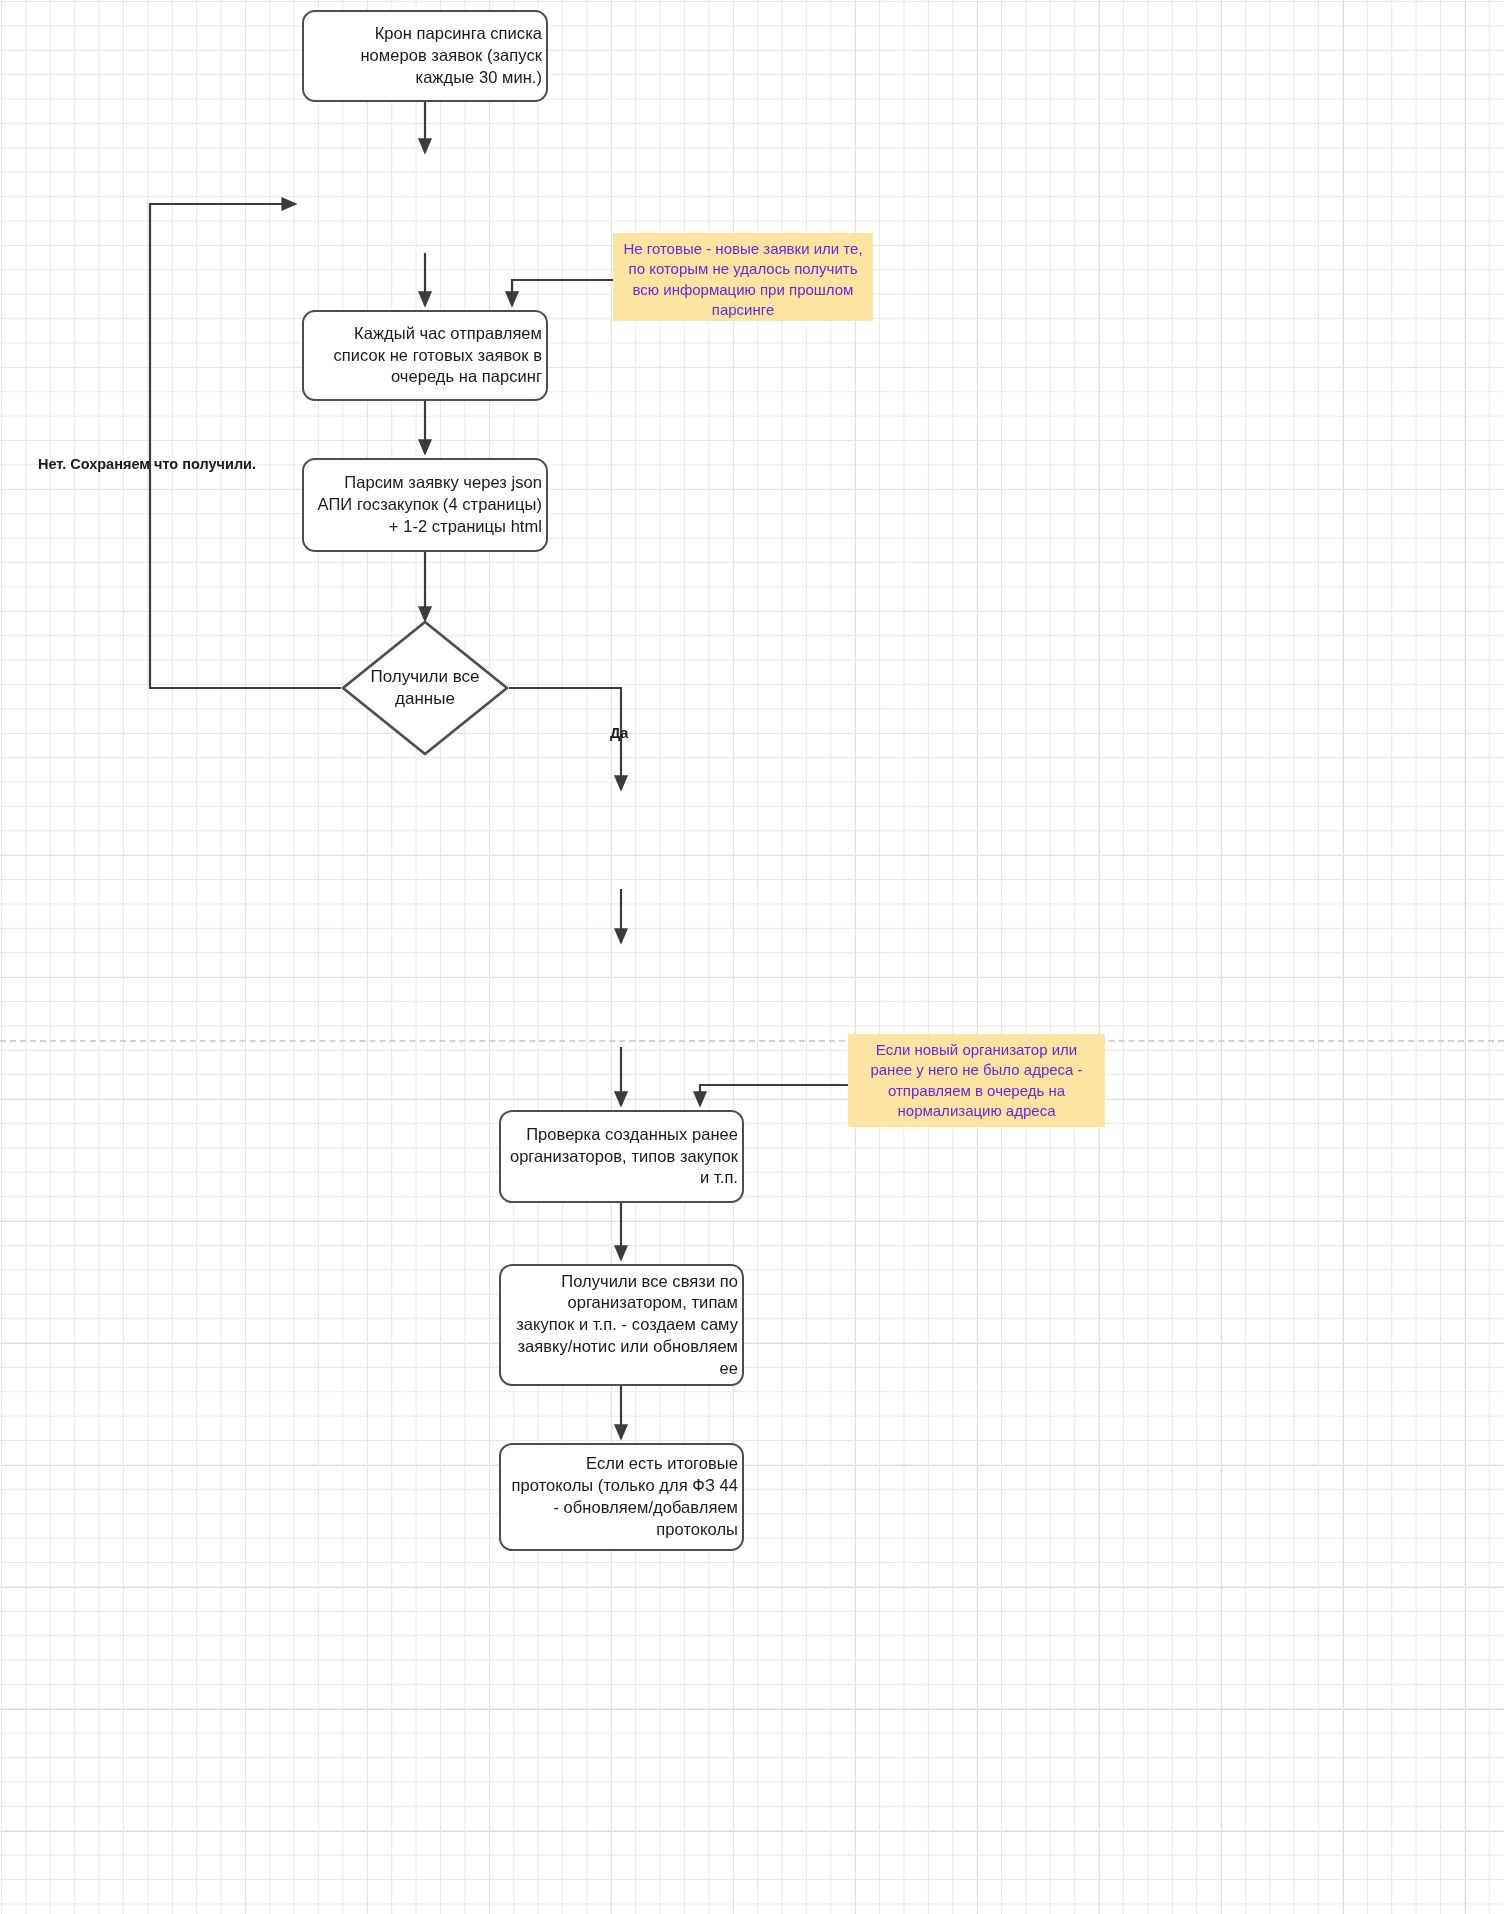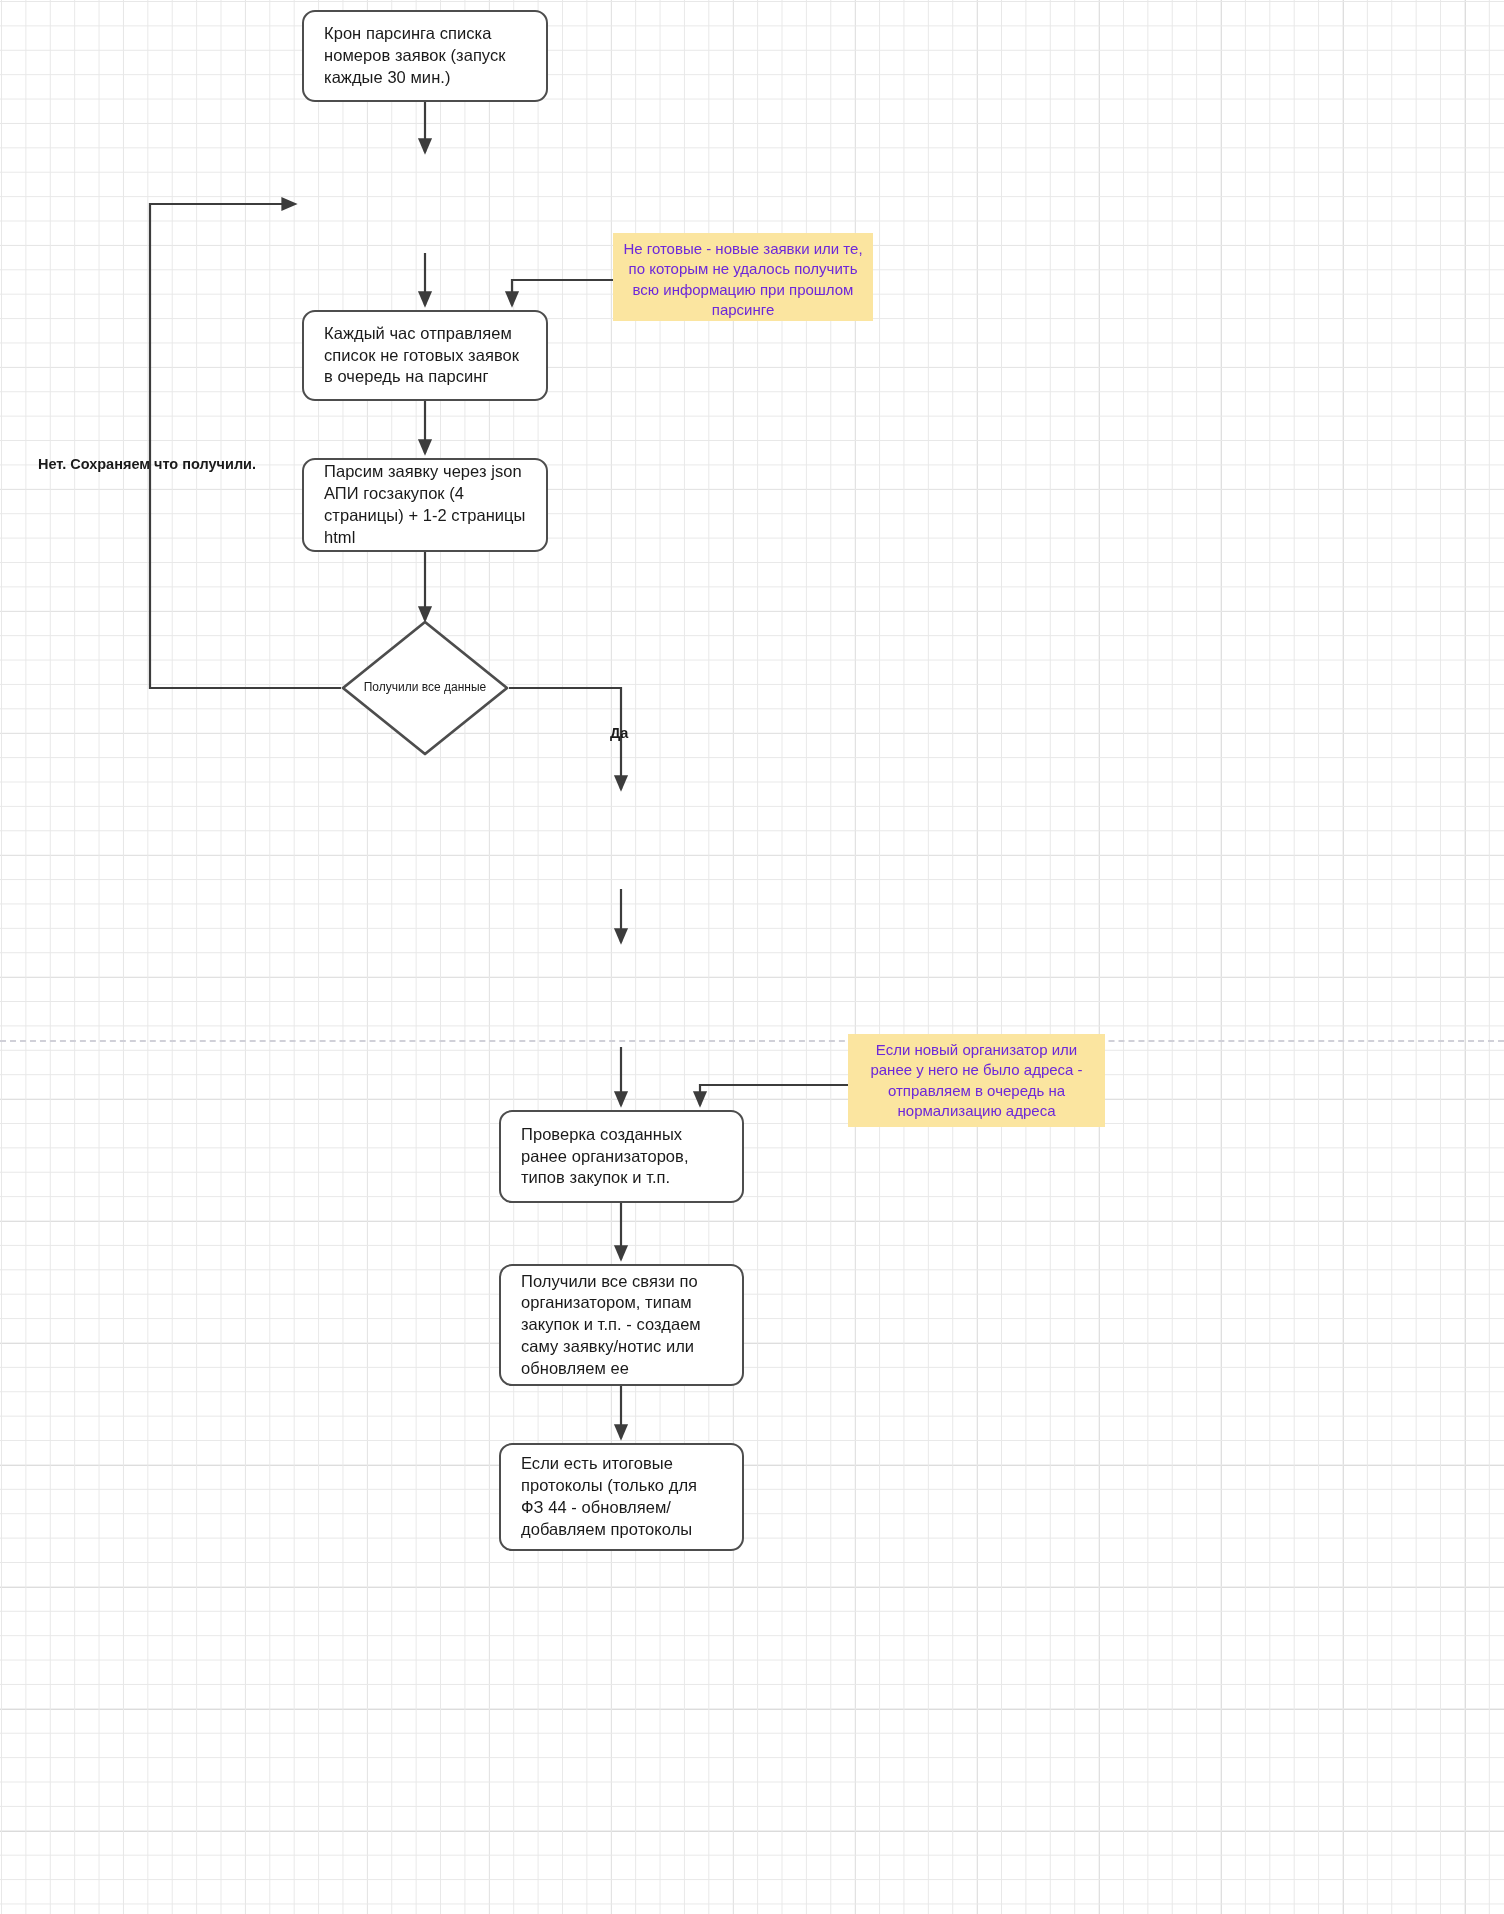--- a/index.html
+++ b/index.html
@@ -28,47 +28,47 @@
     width: 1504px;
     height: 1914px;
     pointer-events: none;
   }
   .node {
     position: absolute;
     box-sizing: border-box;
     display: flex;
     align-items: center;
     justify-content: center;
-    text-align: left;
+    text-align: right;
     background: #ffffff;
     border: 2.6px solid #4d4d4d;
     border-radius: 13px;
     color: #1a1a1a;
     font-size: 16.5px;
     line-height: 1.32;
-    padding: 4px 20px;
+    padding: 4px 4px;
     letter-spacing: 0.05px;
   }
   .node span { display: block; }
   .diamond-wrap {
     position: absolute;
     display: flex;
     align-items: center;
     justify-content: center;
   }
   .diamond-shape {
     position: absolute;
     left: 0; top: 0;
     width: 100%; height: 100%;
   }
   .diamond-label {
     position: relative;
     z-index: 2;
     text-align: center;
-    font-size: 12px;
+    font-size: 17px;
     line-height: 1.32;
     color: #1a1a1a;
   }
   .note {
     position: absolute;
     box-sizing: border-box;
     background: #fbe5a0;
     border: none;
     color: #6d28d9;
     font-size: 15px;

